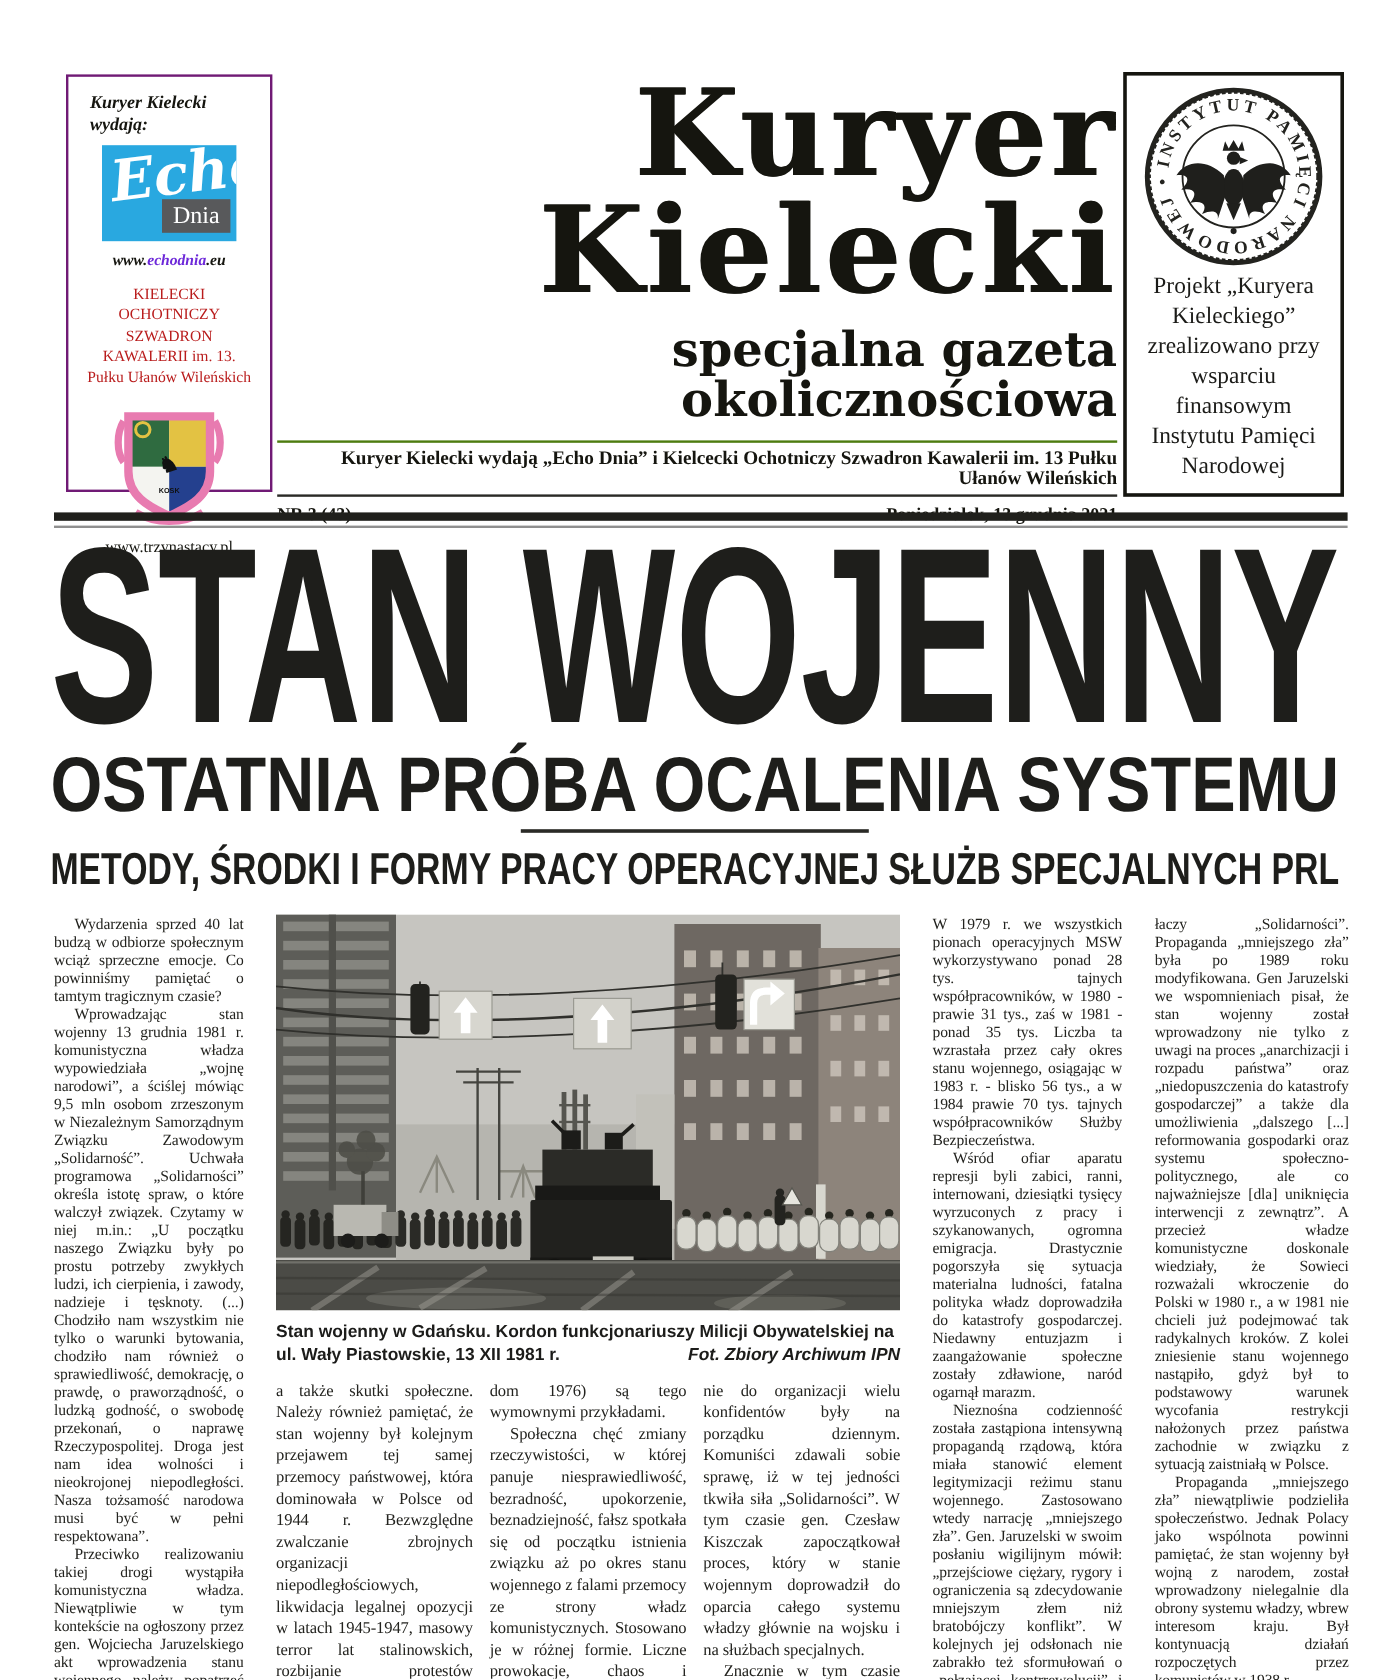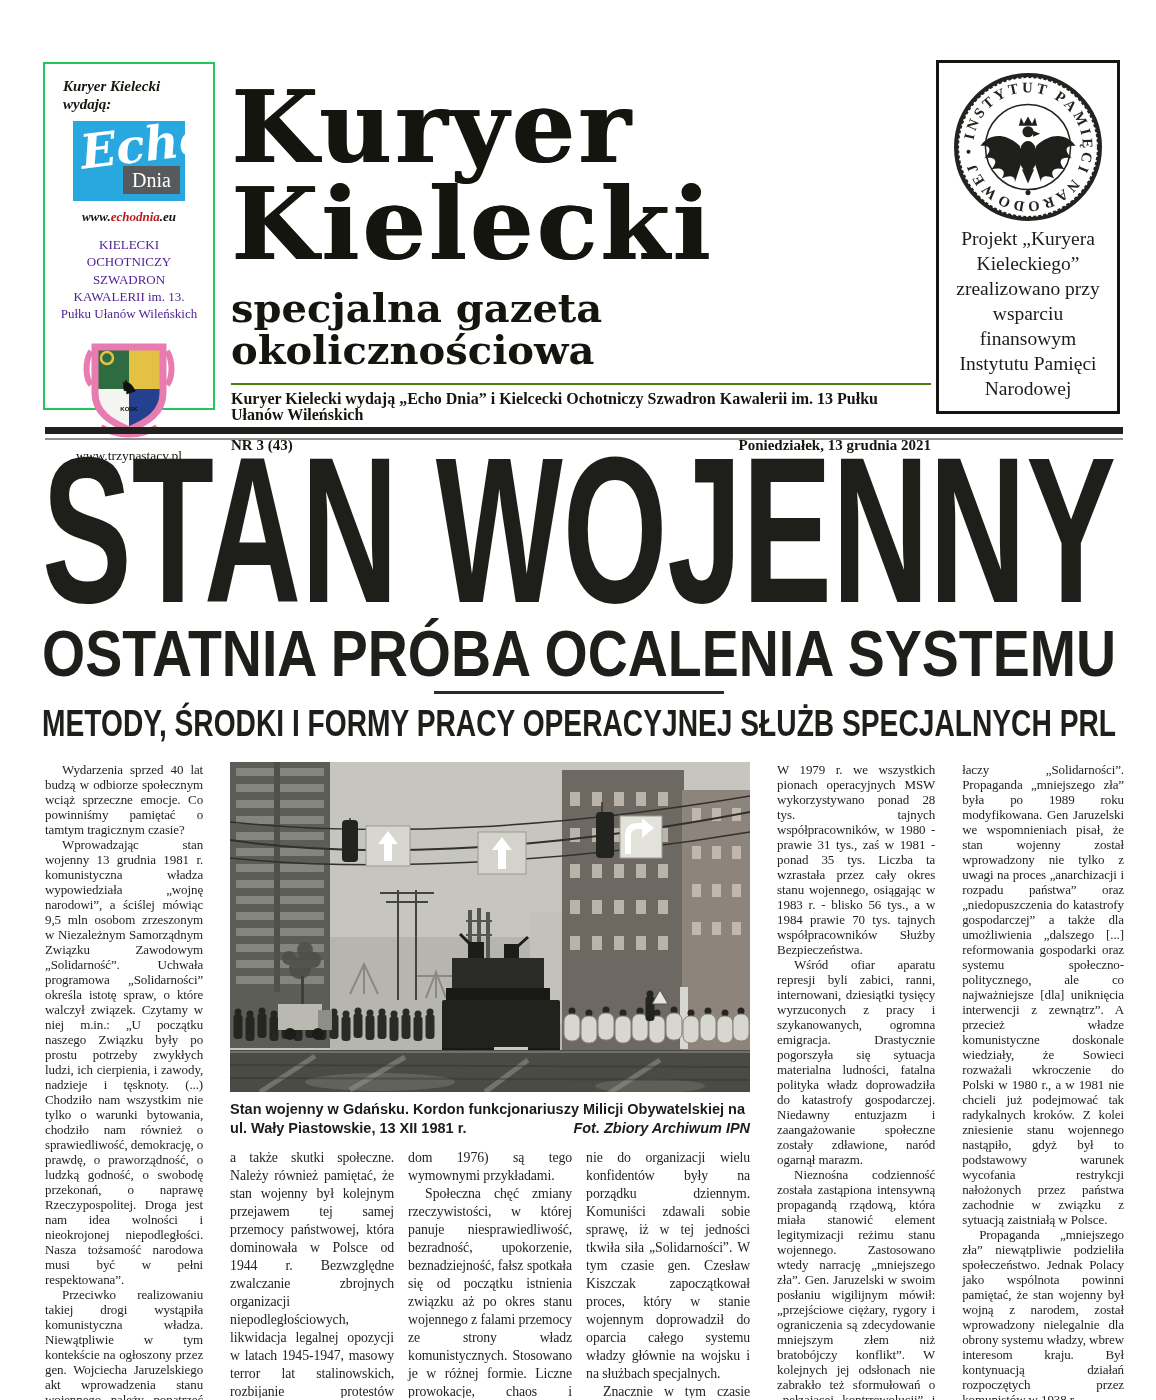--- a/index.html
+++ b/index.html
@@ -1,33 +1,33 @@
 <!DOCTYPE html>
 <html lang="pl"><head>
 <meta charset="utf-8">
 <style>
   html,body{margin:0;padding:0;background:#e8e8e8;}
   #page{position:relative;width:1156px;height:1400px;background:#ffffff;overflow:hidden;
         font-family:"Liberation Serif","DejaVu Serif",serif;color:#222220;}
   
-  .box-left{position:absolute;left:43px;top:62px;width:168px;height:344px;border:2px solid #22c55e;background:#fff;}
+  .box-left{position:absolute;left:55px;top:62px;width:168px;height:344px;border:2px solid #701a75;background:#fff;}
   .pub-head{margin:13px 8px 4px 18px;font:italic bold 15px/1.2 "Liberation Serif",serif;color:#15150f;}
   .echo-logo{width:112px;height:80px;background:#29a8e0;margin:8px auto 0;position:relative;overflow:hidden;}
   .echo-script{position:absolute;left:7px;top:0px;color:#fff;font:italic bold 47px/1 "DejaVu Serif",serif;transform:rotate(-7deg);}
   .dnia{position:absolute;right:5px;bottom:7px;background:#58595b;color:#fff;font:20px/1 "Liberation Serif",serif;padding:4px 9px;}
   .echo-url{text-align:center;margin-top:9px;font:italic bold 13px/1 "Liberation Serif",serif;color:#15150f;}
-  .echo-url .mid{color:#b91c1c;margin-top:24px;}
-  .squadron{margin:13px 15px 0;text-align:center;font:13px/1.33 "Liberation Serif",serif;color:#4c1d95;}
+  .echo-url .mid{color:#6d28d9;margin-top:24px;}
+  .squadron{margin:13px 15px 0;text-align:center;font:13px/1.33 "Liberation Serif",serif;color:#b91c1c;}
   .crest{display:block;margin:9px auto 0;}
   .url2{text-align:center;font:13.5px/1 "Liberation Serif",serif;margin-top:10px;color:#15150f;}
   .box-right{position:absolute;left:936px;top:60px;width:178px;height:348px;border:3px solid #15150f;background:#fff;}
   .seal{display:block;margin:8px auto 0;}
   .ipn-caption{margin:4px 8px 0;text-align:center;font:19.5px/1.28 "Liberation Serif",serif;color:#1b1b18;}
   
-  .masthead{position:absolute;left:231px;top:79px;width:700px;text-align:left;}
+  .masthead{position:absolute;left:231px;top:63px;width:700px;text-align:right;}
   .mast-title{font:bold 100px/0.97 "DejaVu Serif",serif;letter-spacing:3px;color:#15150f;
               text-shadow:1px 0 0 #15150f;}
   .mast-sub{font:bold 40px/1.05 "DejaVu Serif",serif;margin-top:14px;color:#15150f;}
   .pub-line{margin-top:12px;border-top:2px solid #4d7c0f;border-bottom:2px solid #2a2a26;
             font:bold 16px/1 "Liberation Serif",serif;padding:6px 0 5px;color:#15150f;}
   .nr-row{display:flex;justify-content:space-between;font:bold 15px/1 "Liberation Serif",serif;
           padding-top:8px;color:#15150f;}
   .thick-bar{position:absolute;left:45px;top:427px;width:1078px;height:7px;background:#20201c;}
   .thin-bar{position:absolute;left:45px;top:438px;width:1078px;height:2px;background:#8f8f8f;}
   

